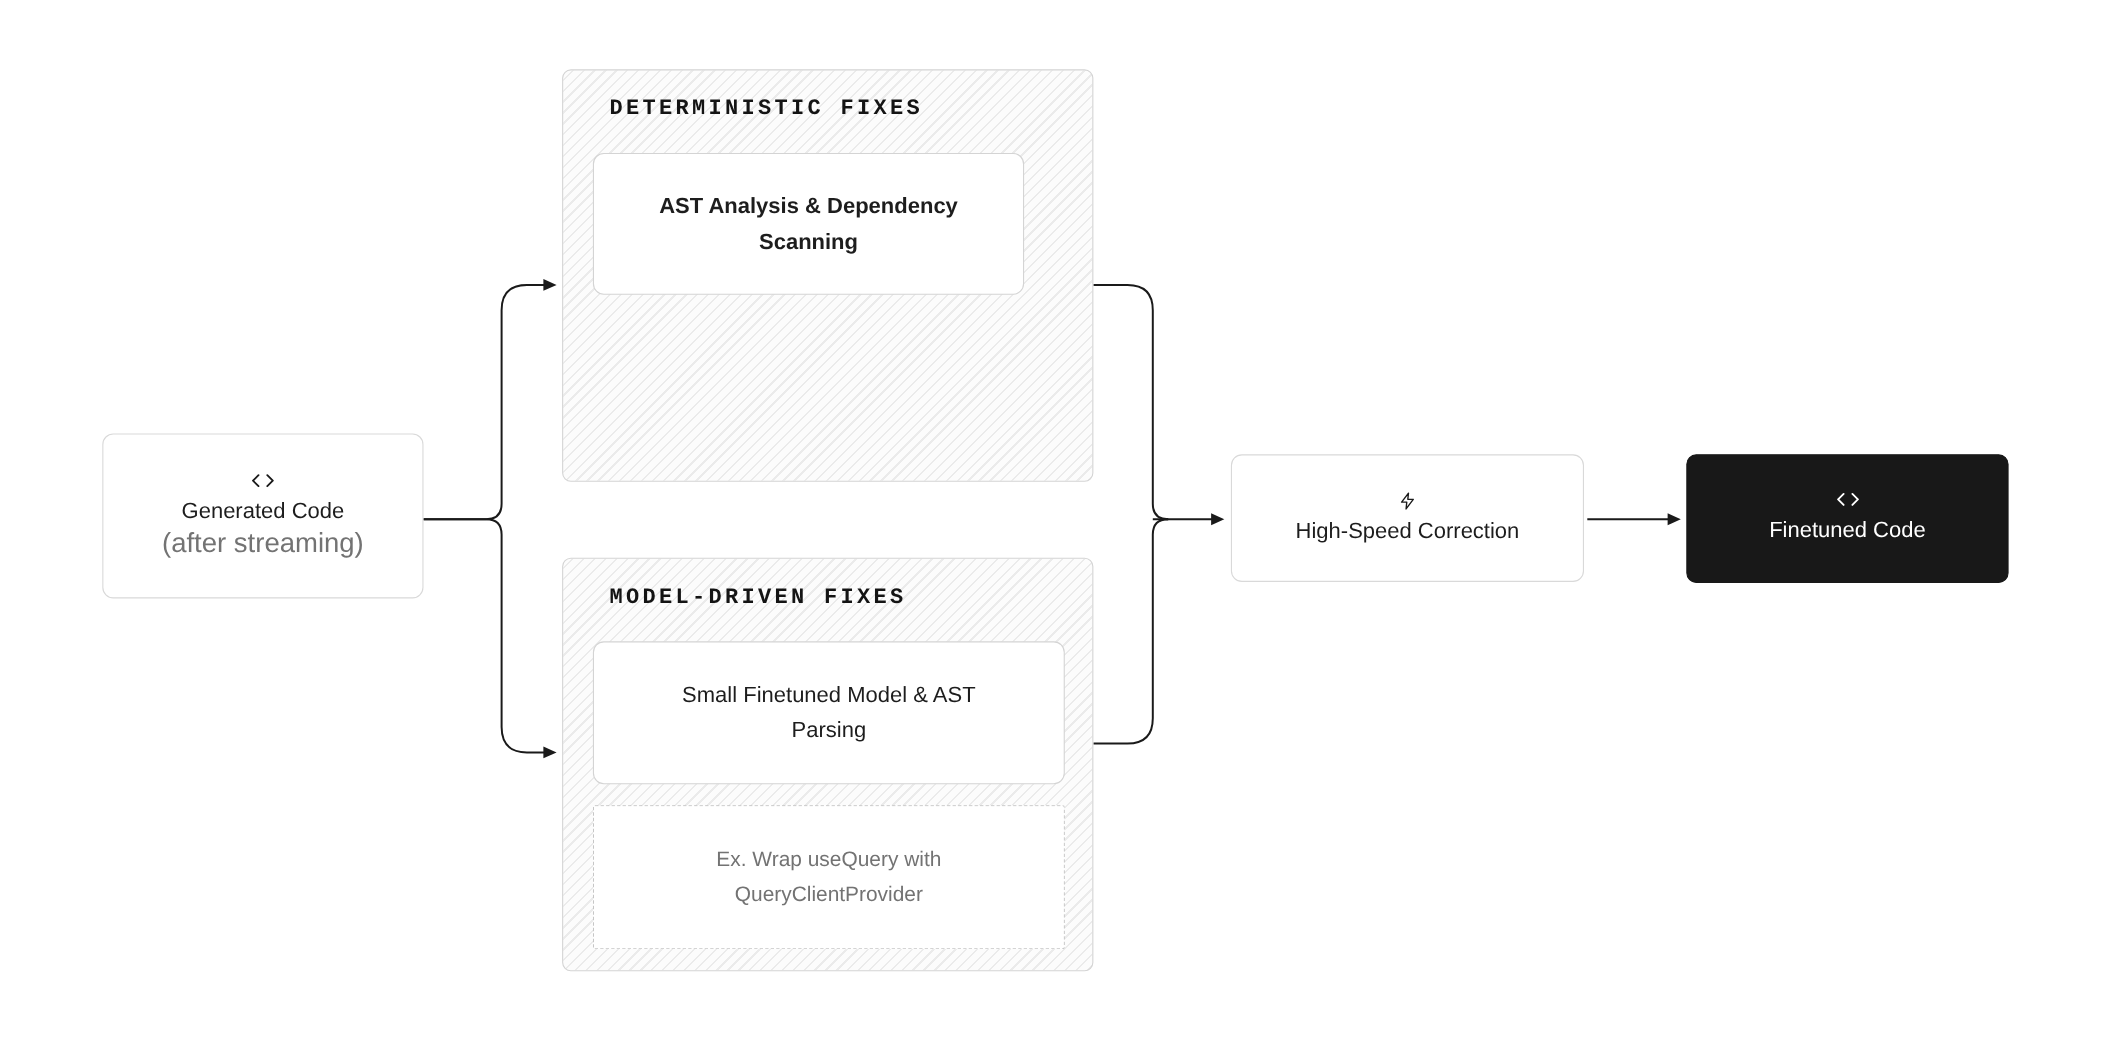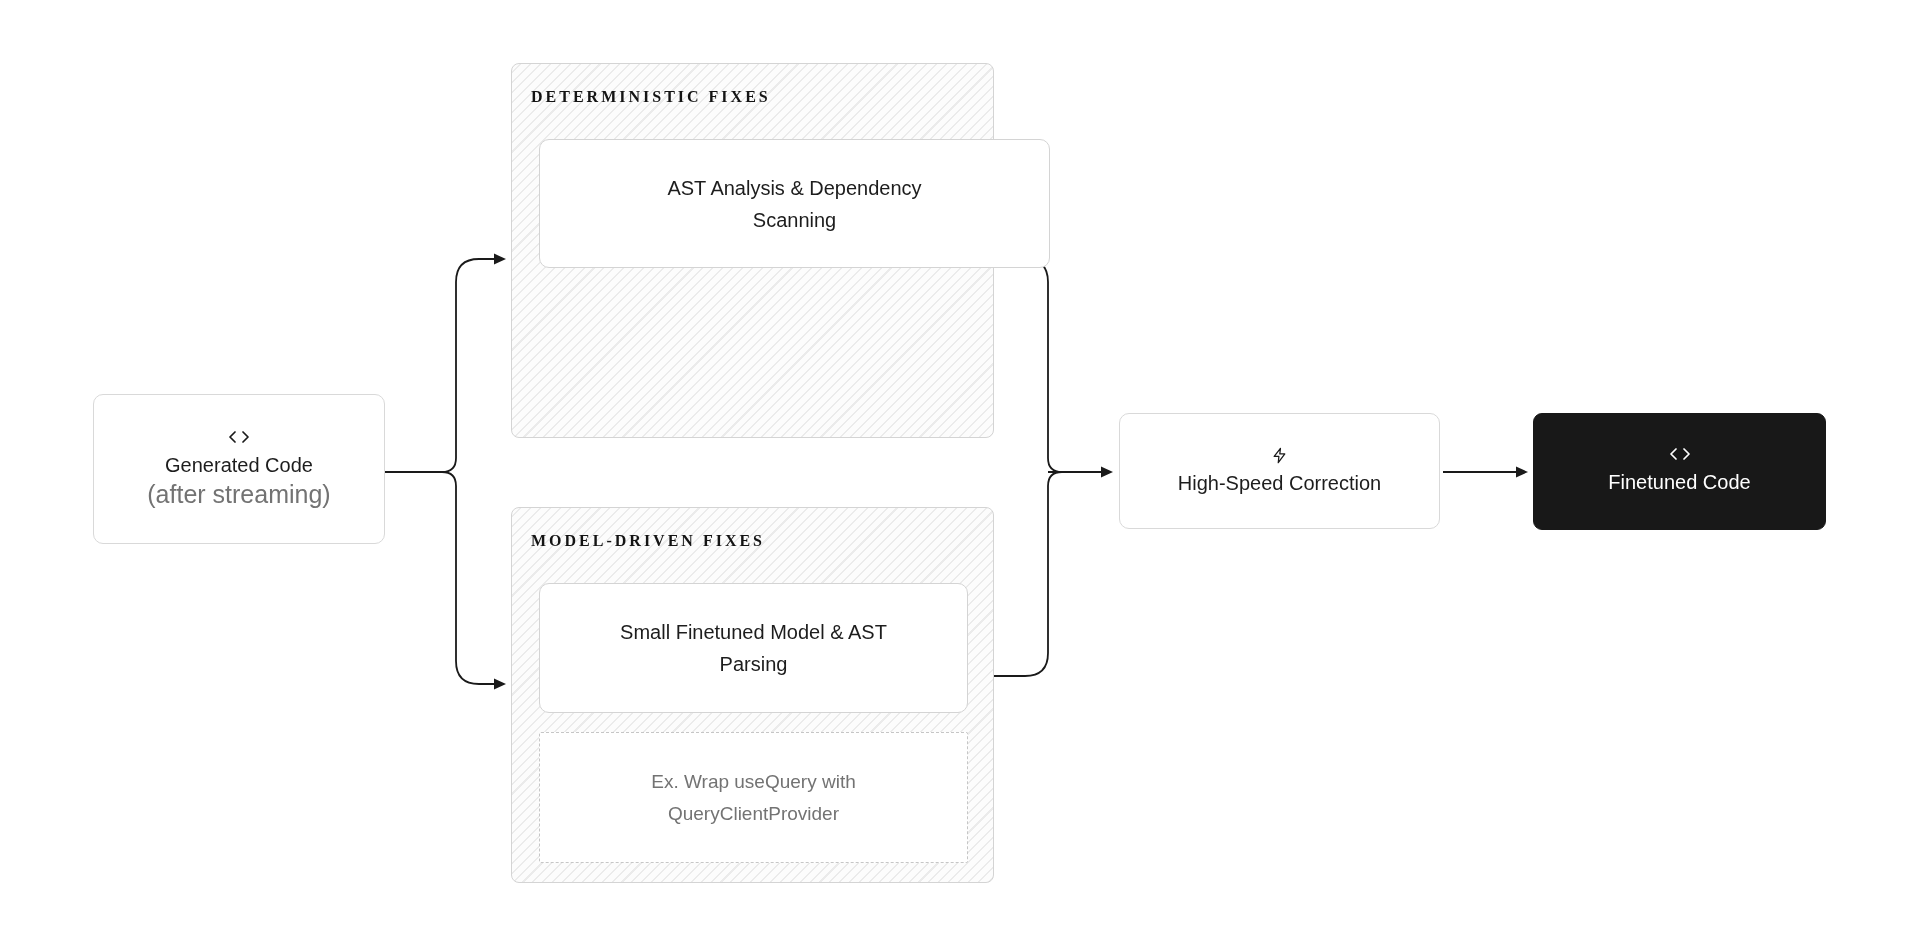--- a/index.html
+++ b/index.html
@@ -38,22 +38,22 @@
   .node.dark .node-title{color:var(--dark-node-text);}
 
   .group{
     position:absolute;box-sizing:border-box;border:1px solid var(--inner-border);border-radius:8px;
     background-color:var(--hatch-bg);
     background-image:repeating-linear-gradient(135deg,
       rgba(0,0,0,0) 0px, rgba(0,0,0,0) 5.5px,
       var(--hatch-line) 5.5px, var(--hatch-line) 7px);
   }
   .group-label{
-    position:absolute;left:19px;top:24px;
-    font-family:Liberation Serif, serif;font-weight:700;font-size:16px;
+    position:absolute;left:42px;top:24px;
+    font-family:Liberation Mono, monospace;font-weight:700;font-size:20px;
     letter-spacing:3px;color:#141414;white-space:nowrap;
   }
   .method-box{
     position:absolute;left:27px;box-sizing:border-box;background:#ffffff;
     border:1px solid var(--inner-border);border-radius:10px;
     display:flex;align-items:center;justify-content:center;text-align:center;
   }
   .example-box{
     position:absolute;left:27px;box-sizing:border-box;background:#ffffff;
     border:1.5px dashed var(--dashed-border);border-radius:2px;
@@ -89,21 +89,21 @@
         <path d="M7 1 L2 6 L7 11" fill="none" stroke="#1a1a1a" stroke-width="1.7" stroke-linecap="round" stroke-linejoin="round"></path>
         <path d="M15 1 L20 6 L15 11" fill="none" stroke="#1a1a1a" stroke-width="1.7" stroke-linecap="round" stroke-linejoin="round"></path>
       </svg>
     </span>
     <div class="node-title">Generated Code</div>
     <div class="node-sub">(after streaming)</div>
   </div>
 
   <div class="group" style="left:511px;top:63px;width:483px;height:375px;">
     <div class="group-label">DETERMINISTIC FIXES</div>
-    <div class="method-box" style="top:75px;width:511px;height:129px;">
+    <div class="method-box" style="top:75px;width:392px;height:129px;font-weight:bold;">
       <div class="method-text">AST Analysis &amp; Dependency
 Scanning</div>
     </div>
   </div>
 
   <div class="group" style="left:511px;top:507px;width:483px;height:376px;">
     <div class="group-label">MODEL-DRIVEN FIXES</div>
     <div class="method-box" style="top:75px;width:429px;height:130px;">
       <div class="method-text">Small Finetuned Model &amp; AST
 Parsing</div>

